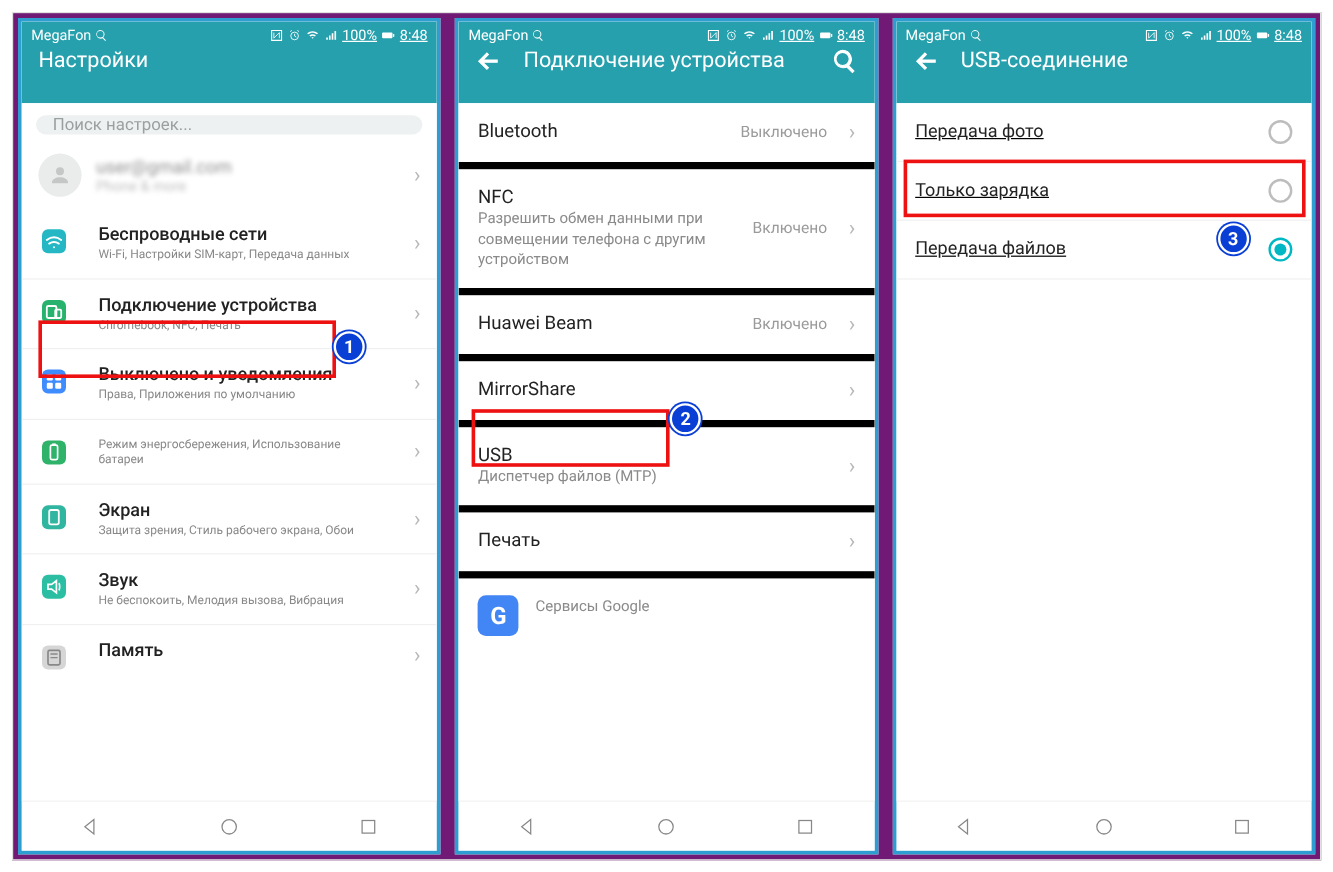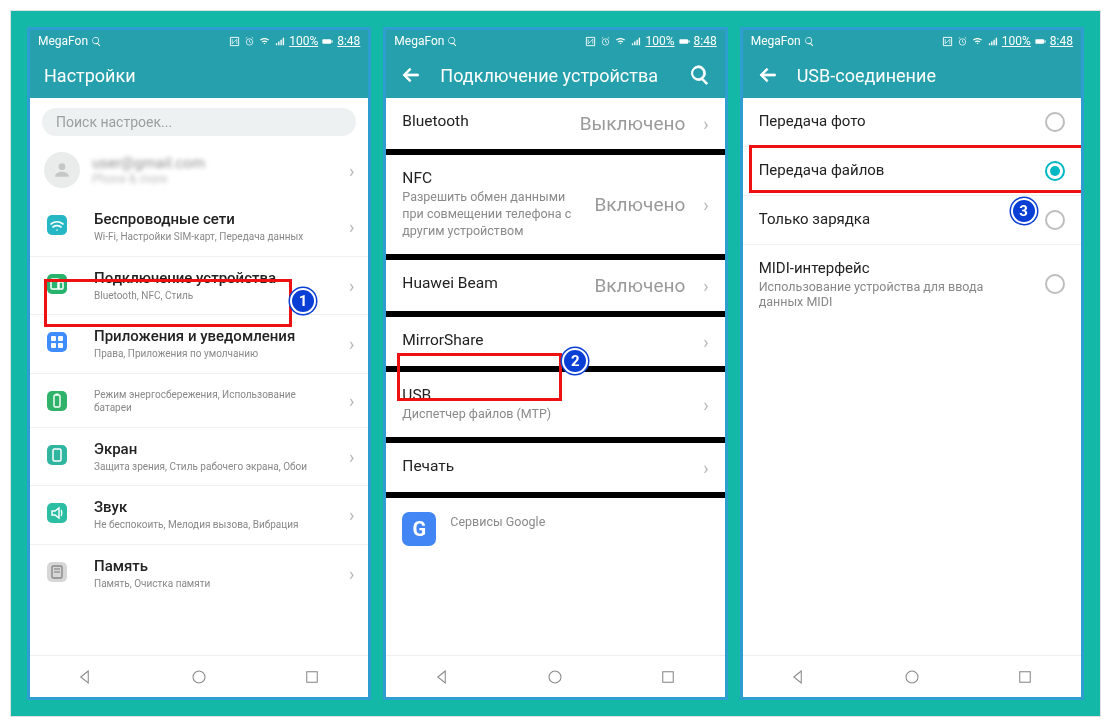--- a/index.html
+++ b/index.html
@@ -7,24 +7,24 @@
     font-family: -apple-system, BlinkMacSystemFont, "Segoe UI", Roboto, sans-serif;
     background: #fff;
     padding: 10px;
     width: 1111px;
     height: 727px;
   }
   .frame {
     display: flex;
     gap: 12px;
     border: 1px solid #e0e0e0;
-    padding: 16px;
+    padding: 4px;
     width: 1091px;
     height: 707px;
-    background: #14b8a6;
+    background: #701a75;
   }
   .phone {
     flex: 1;
     border: 3px solid #2d9ecf;
     background: #fff;
     display: flex;
     flex-direction: column;
     position: relative;
     overflow: hidden;
   }
@@ -39,33 +39,33 @@
     padding: 0 8px;
   }
   .statusbar .left { display:flex; align-items:center; gap:3px; }
   .statusbar .right { display:flex; align-items:center; gap:4px; font-size:12px;text-decoration:underline; }
   .statusbar svg { width:11px; height:11px; fill:#fff; }
   .header {
     background: #26a0ad;
     color: #fff;
     height: 46px;
     display: flex;
-    align-items: center;
+    align-items: flex-start;
     padding: 0 14px;
     font-size: 18px;
   }
   .header .back { margin-right: 18px; display:flex; }
   .header .search-ico { margin-left:auto; display:flex; }
   .header svg { width:22px; height:22px; fill:#fff; stroke:#fff; }
   .content { flex:1; background:#fff; overflow:hidden; position:relative; }
   .searchbox {
     margin:10px 12px 6px;
     background:#eef1f1;
     border-radius:20px;
-    height:28px;
+    height:16px;
     display:flex;
     align-items:center;
     padding:0 14px;
     color:#9aa0a0;
     font-size:14px;
   }
   .profile {
     display:flex;
     align-items:center;
     padding:10px 14px;
@@ -124,30 +124,30 @@
   .row2 {
     display:flex; align-items:flex-start;
     padding:14px 16px;
     gap:14px;
     border-bottom:6px solid #000000;
     position:relative;
   }
   .row2 .txt { flex:1; }
   .row2 .title { font-size:15.5px; color:#222; }
   .row2 .sub { font-size:12.5px; color:#8a8a8a; line-height:1.35; margin-top:2px; max-width:210px;}
-  .row2 .status { font-size:19px; color:#9a9a9a; align-self:center; margin-right:4px;}
+  .row2 .status { font-size:13px; color:#9a9a9a; align-self:center; margin-right:4px;}
   .row2 .chev { align-self:center; }
   .row3 {
     display:flex; align-items:flex-start;
     padding:14px 16px;
     gap:14px;
     border-bottom:1px solid #f0f0f0;
     position:relative;
   }
-  .row3 .txt { flex:1; }
+  .row3 .txt { flex:1;text-decoration:underline; }
   .row3 .title { font-size:15px; color:#222; }
   .row3 .sub { font-size:12.5px; color:#888; margin-top:2px; }
 </style>
 </head>
 <body>
 
 <div class="frame">
 
   <div class="phone">
     <div class="statusbar">
@@ -217,37 +217,37 @@
       <div class="row">
         <div class="ico">
             <svg viewBox="0 0 24 24">
               <rect x="2" y="2" width="20" height="20" rx="5" fill="#27b36e"></rect>
               <rect x="6" y="7" width="8" height="10" rx="1.3" fill="none" stroke="#fff" stroke-width="1.5"></rect>
               <rect x="13" y="10" width="5" height="7" rx="1" fill="none" stroke="#fff" stroke-width="1.5"></rect>
             </svg>
           </div>
         <div class="txt">
             <div class="title">Подключение устройства</div>
-            <div class="sub">Bluetooth, NFC, Стиль</div>
+            <div class="sub">Chromebook, NFC, Печать</div>
           </div>
         <div class="chev">›</div>
       </div>
 
       <div class="row">
         <div class="ico">
             <svg viewBox="0 0 24 24">
               <rect x="2" y="2" width="20" height="20" rx="5" fill="#3f8cff"></rect>
               <rect x="6" y="6" width="5" height="5" rx="1" fill="#fff"></rect>
               <rect x="13" y="6" width="5" height="5" rx="1" fill="#fff"></rect>
               <rect x="6" y="13" width="5" height="5" rx="1" fill="#fff"></rect>
               <rect x="13" y="13" width="5" height="5" rx="1" fill="#fff"></rect>
             </svg>
           </div>
         <div class="txt">
-            <div class="title">Приложения и уведомления</div>
+            <div class="title">Выключено и уведомления</div>
             <div class="sub">Права, Приложения по умолчанию</div>
           </div>
         <div class="chev">›</div>
       </div>
 
       <div class="row">
         <div class="ico">
             <svg viewBox="0 0 24 24">
               <rect x="2" y="2" width="20" height="20" rx="5" fill="#2fb36a"></rect>
               <rect x="9" y="6" width="6" height="12" rx="1.3" fill="none" stroke="#fff" stroke-width="1.4"></rect>
@@ -292,21 +292,20 @@
         <div class="ico">
             <svg viewBox="0 0 24 24">
               <rect x="2" y="2" width="20" height="20" rx="5" fill="#d6d6d6"></rect>
               <rect x="7" y="6" width="10" height="12" rx="1.3" fill="none" stroke="#888" stroke-width="1.4"></rect>
               <line x1="9" y1="9" x2="15" y2="9" stroke="#888" stroke-width="1.2"></line>
               <line x1="9" y1="12" x2="15" y2="12" stroke="#888" stroke-width="1.2"></line>
             </svg>
           </div>
         <div class="txt">
             <div class="title">Память</div>
-            <div class="sub">Память, Очистка памяти</div>
           </div>
         <div class="chev">›</div>
       </div>
 
       <div class="highlight" style="left:14px; top:181px; width:248px; height:48px;"></div>
       <div class="numbubble" style="left:260px; top:190px;">
           <span>1</span>
         </div>
     </div>
     <div class="navbar">
@@ -474,36 +473,29 @@
     </div>
     <div class="content">
       <div class="row3">
         <div class="txt">
             <div class="title">Передача фото</div>
           </div>
         <div class="radio"></div>
       </div>
       <div class="row3">
         <div class="txt">
+            <div class="title">Только зарядка</div>
+          </div>
+        <div class="radio"></div>
+      </div>
+      <div class="row3">
+        <div class="txt">
             <div class="title">Передача файлов</div>
           </div>
         <div class="radio on"></div>
-      </div>
-      <div class="row3">
-        <div class="txt">
-            <div class="title">Только зарядка</div>
-          </div>
-        <div class="radio"></div>
-      </div>
-      <div class="row3" style="border-bottom:none;">
-        <div class="txt">
-            <div class="title">MIDI-интерфейс</div>
-            <div class="sub">Использование устройства для ввода данных MIDI</div>
-          </div>
-        <div class="radio"></div>
       </div>
 
       <div class="highlight" style="left:6px; top:47px; width:335px; height:48px;"></div>
       <div class="numbubble" style="left:268px; top:100px;">
           <span>3</span>
         </div>
     </div>
     <div class="navbar">
       <svg viewBox="0 0 24 24">
           <path d="M15 4l-10 8 10 8z"></path>

